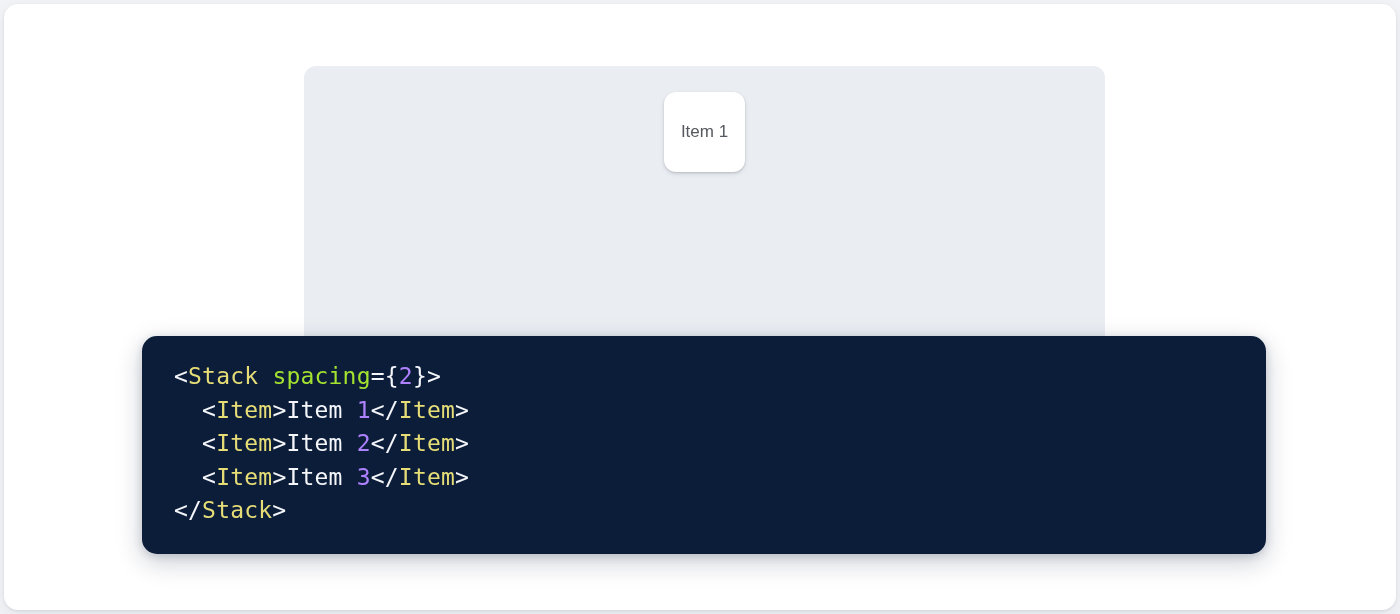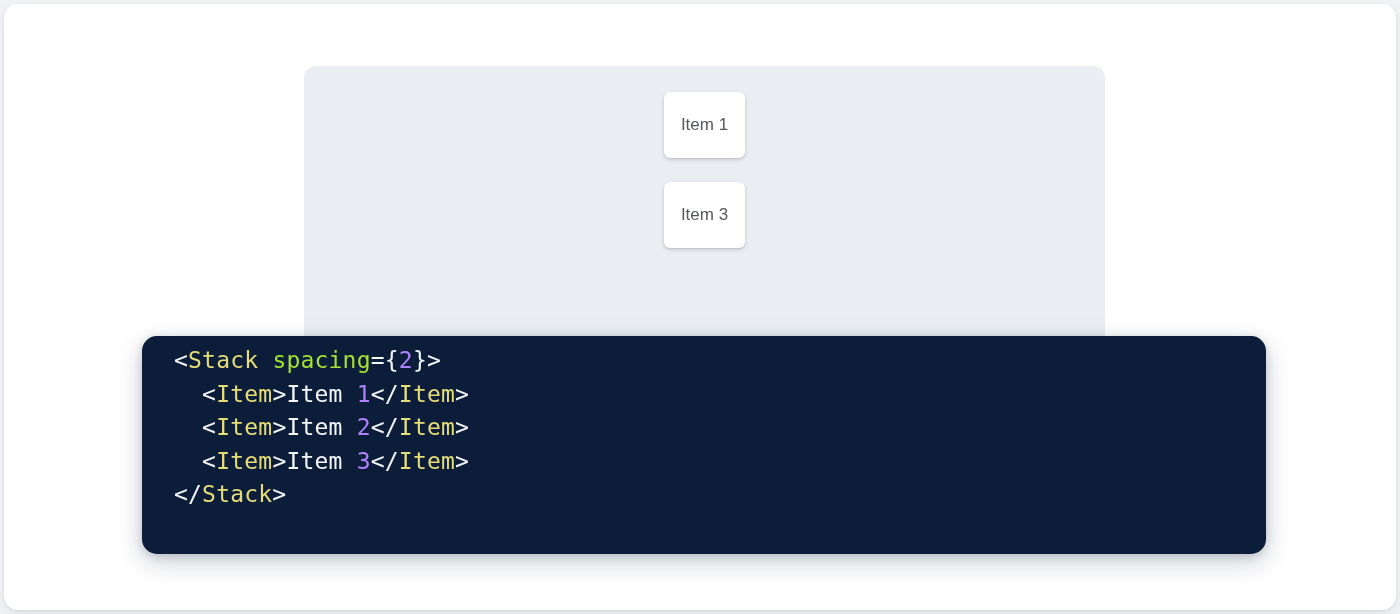--- a/index.html
+++ b/index.html
@@ -46,23 +46,23 @@
     width: 100%;
     display: flex;
     flex-direction: column;
     align-items: center;
     gap: 24px;
   }
 
   .stack-item {
     box-sizing: border-box;
     min-width: 80px;
-    padding: 23px 17px;
+    padding: 30px 17px;
     background: #ffffff;
-    border-radius: 6px;
+    border-radius: 12px;
     color: #56595e;
     font-size: 17px;
     line-height: 20px;
     text-align: center;
     box-shadow: 0 1px 2px rgba(20, 28, 45, 0.16),
                 0 2px 5px rgba(20, 28, 45, 0.10);
     white-space: nowrap;
   }
 
   
@@ -74,21 +74,21 @@
     height: 218px;
     background: #0c1d3a;
     border-radius: 15px;
     box-shadow: 0 8px 26px rgba(12, 29, 58, 0.22),
                 0 2px 8px rgba(12, 29, 58, 0.16);
     overflow: hidden;
   }
 
   .code-block pre {
     margin: 0;
-    padding: 8px 0 0 32px;
+    padding: 24px 0 0 32px;
     font-family: "DejaVu Sans Mono", "Liberation Mono", monospace;
     font-size: 23px;
     line-height: 33.6px;
     color: #f2f4f8;
     white-space: pre;
     letter-spacing: 0.2px;
   }
 
   .tok-punct  { color: #f4f6fa; }
   .tok-tag    { color: #e6dd77; }
@@ -98,21 +98,20 @@
 </style>
 </head>
 <body>
 
 <div class="page-card">
 
   <div class="preview-panel">
     <div class="stack" id="stack-container">
 
     <div class="stack-item">Item 1</div>
-        <div class="stack-item">Item 3</div>
       </div>
   </div>
 
   <div class="code-block">
     <pre id="code-pre"><span class="tok-punct">&lt;</span><span class="tok-tag">Stack</span><span class="tok-text"> </span><span class="tok-attr">spacing</span><span class="tok-punct">={</span><span class="tok-num">2</span><span class="tok-punct">}&gt;</span>
 <span class="tok-text">  </span><span class="tok-punct">&lt;</span><span class="tok-tag">Item</span><span class="tok-punct">&gt;</span><span class="tok-text">Item </span><span class="tok-num">1</span><span class="tok-punct">&lt;/</span><span class="tok-tag">Item</span><span class="tok-punct">&gt;</span>
 <span class="tok-text">  </span><span class="tok-punct">&lt;</span><span class="tok-tag">Item</span><span class="tok-punct">&gt;</span><span class="tok-text">Item </span><span class="tok-num">2</span><span class="tok-punct">&lt;/</span><span class="tok-tag">Item</span><span class="tok-punct">&gt;</span>
 <span class="tok-text">  </span><span class="tok-punct">&lt;</span><span class="tok-tag">Item</span><span class="tok-punct">&gt;</span><span class="tok-text">Item </span><span class="tok-num">3</span><span class="tok-punct">&lt;/</span><span class="tok-tag">Item</span><span class="tok-punct">&gt;</span>
 <span class="tok-punct">&lt;/</span><span class="tok-tag">Stack</span><span class="tok-punct">&gt;</span></pre>
   </div>

